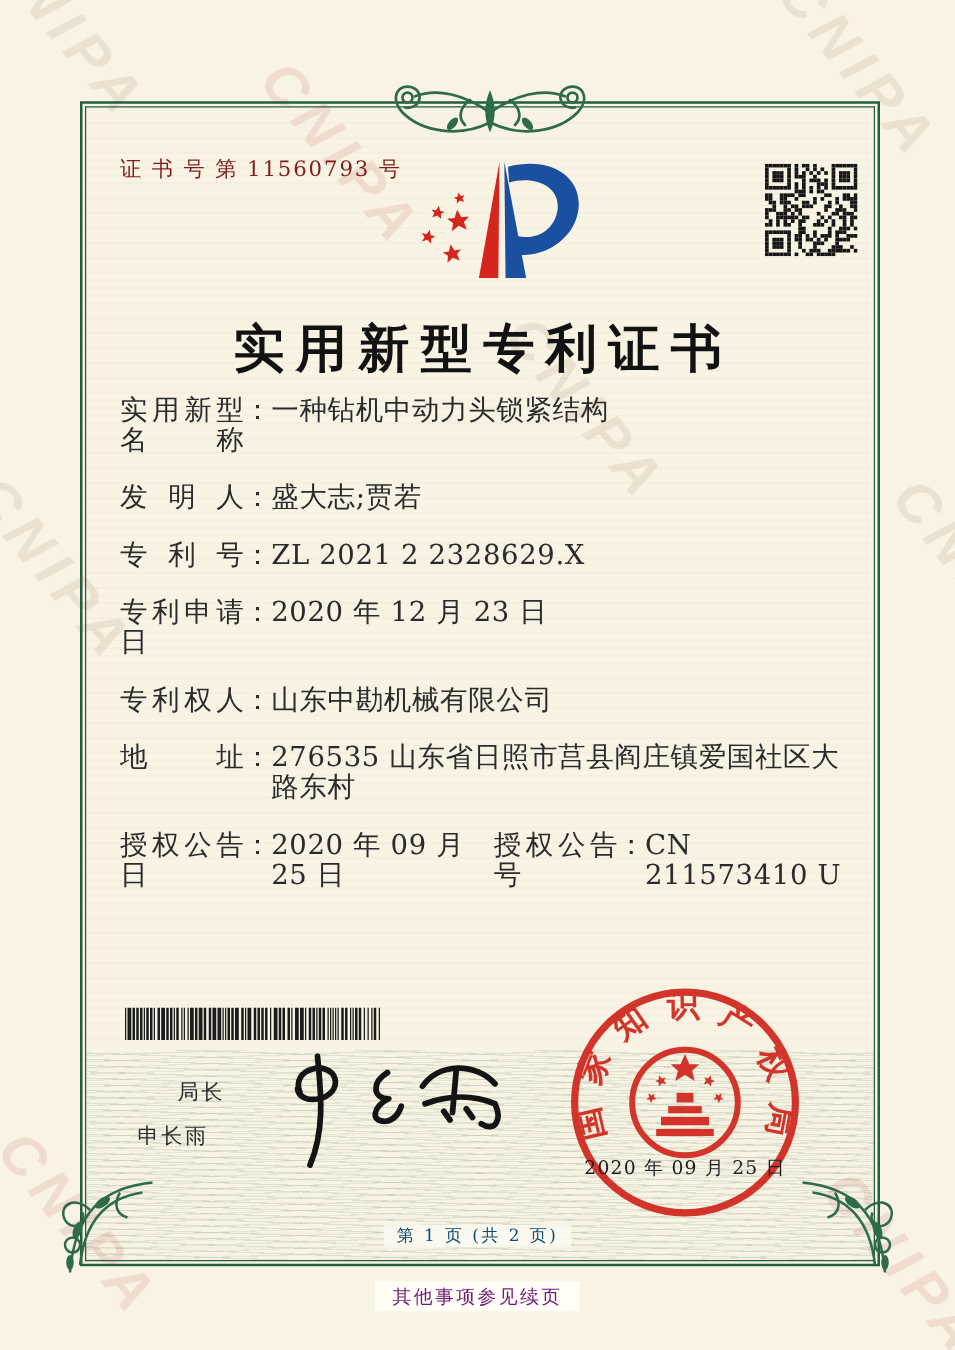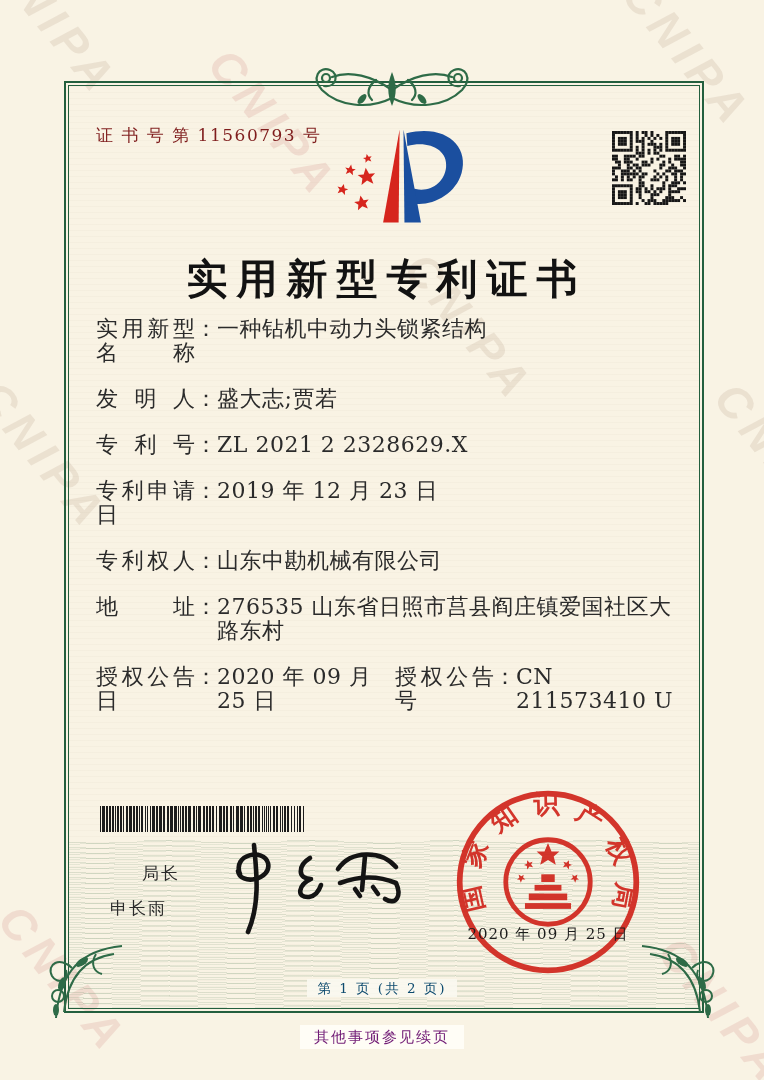--- a/index.html
+++ b/index.html
@@ -463,21 +463,21 @@
       <span class="fvalue">盛大志;贾若</span>
     </div>
     <div class="field-row">
       <span class="flabel">专利号</span>
         <span>：</span>
       <span class="fvalue">ZL 2021 2 2328629.X</span>
     </div>
     <div class="field-row">
       <span class="flabel">专利申请日</span>
         <span>：</span>
-      <span class="fvalue">2019 年 12 月 23 日</span>
+      <span class="fvalue">2020 年 12 月 23 日</span>
     </div>
     <div class="field-row">
       <span class="flabel">专利权人</span>
         <span>：</span>
       <span class="fvalue">山东中勘机械有限公司</span>
     </div>
     <div class="field-row">
       <span class="flabel">地址</span>
         <span>：</span>
       <span class="fvalue">276535 山东省日照市莒县阎庄镇爱国社区大路东村</span>

